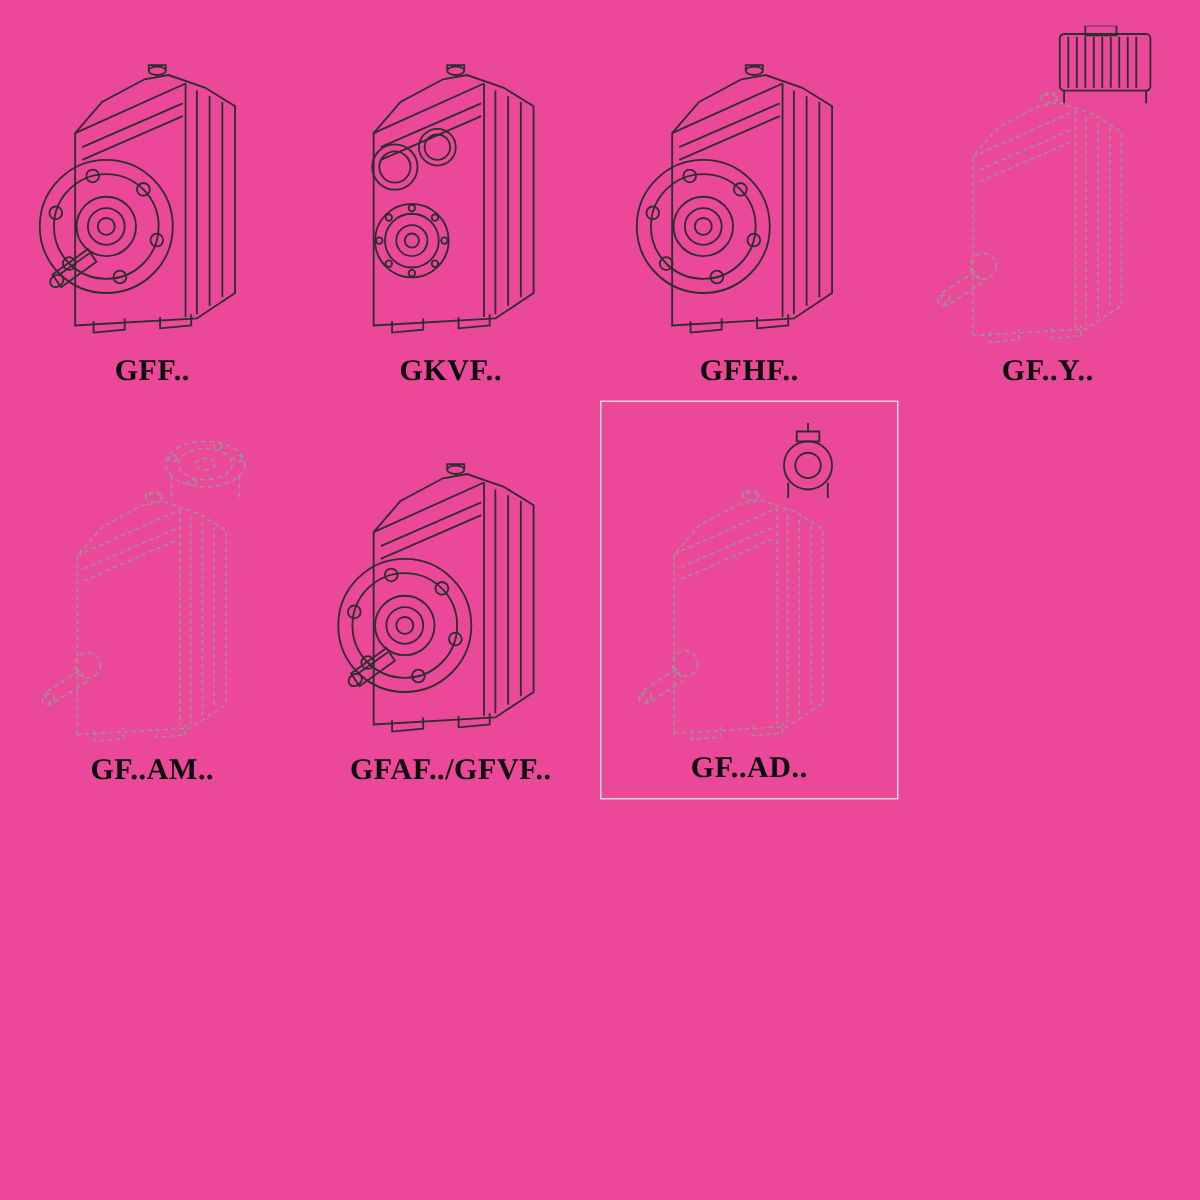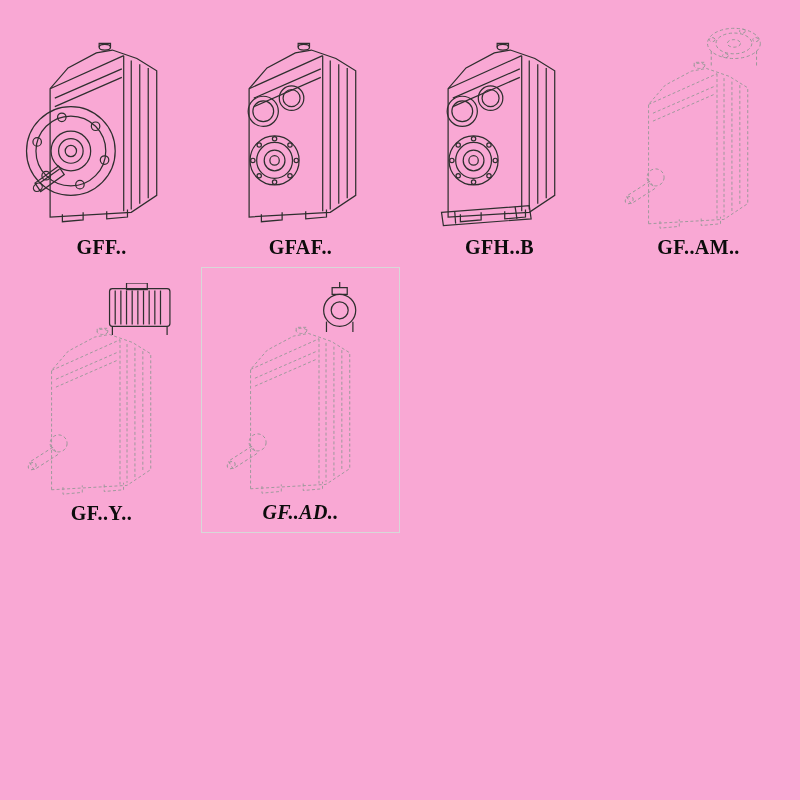--- a/index.html
+++ b/index.html
@@ -7,30 +7,30 @@
     width: 800px; height: 800px; overflow: hidden;
     font-family: "Liberation Serif", "DejaVu Serif", serif;
   }
   .catalog {
     width: 800px; height: 800px;
     display: grid;
     grid-template-columns: repeat(4, 1fr);
     grid-template-rows: repeat(3, 1fr);
     box-sizing: border-box;
     padding: 2px;
-    background: #f9a8d4;
+    background: #ec4899;
   }
   .cell {
     margin: 0;
     display: flex; flex-direction: column;
     align-items: center; justify-content: flex-end;
     box-sizing: border-box;
     padding: 2px 0 8px 0;
   }
-  .cell.framed { border: 1px solid #d8d8d8; font-style: italic; }
+  .cell.framed { border: 1px solid #d8d8d8; }
   .drawing { width: 170px; height: 217px; flex: 0 0 auto; display: block; }
   .label {
     font-weight: bold;
     font-size: 20px;
     color: #0c0c0c;
     letter-spacing: 0.4px;
     white-space: nowrap;
     margin-top: 2px;
     text-align: center;
   }
@@ -209,39 +209,45 @@
     <figure class="cell">
     <svg class="drawing" viewBox="0 0 180 230" aria-hidden="true">
         <use href="#v-flange-shaft"></use>
       </svg>
     <figcaption class="label">GFF..</figcaption>
   </figure>
     <figure class="cell">
     <svg class="drawing" viewBox="0 0 180 230" aria-hidden="true">
         <use href="#v-bores"></use>
       </svg>
-    <figcaption class="label">GFAF..</figcaption>
-  </figure>
-    <figure class="cell">
-    <svg class="drawing" viewBox="0 0 180 230" aria-hidden="true">
-        <use href="#v-bores-base"></use>
-      </svg>
-    <figcaption class="label">GFH..B</figcaption>
+    <figcaption class="label">GKVF..</figcaption>
+  </figure>
+    <figure class="cell">
+    <svg class="drawing" viewBox="0 0 180 230" aria-hidden="true">
+        <use href="#v-flange"></use>
+      </svg>
+    <figcaption class="label">GFHF..</figcaption>
+  </figure>
+    <figure class="cell">
+    <svg class="drawing" viewBox="0 0 180 230" aria-hidden="true">
+        <use href="#v-dash-motor"></use>
+      </svg>
+    <figcaption class="label">GF..Y..</figcaption>
   </figure>
     <figure class="cell">
     <svg class="drawing" viewBox="0 0 180 230" aria-hidden="true">
         <use href="#v-dash-flange"></use>
       </svg>
     <figcaption class="label">GF..AM..</figcaption>
   </figure>
     <figure class="cell">
     <svg class="drawing" viewBox="0 0 180 230" aria-hidden="true">
-        <use href="#v-dash-motor"></use>
-      </svg>
-    <figcaption class="label">GF..Y..</figcaption>
+        <use href="#v-flange-shaft"></use>
+      </svg>
+    <figcaption class="label">GFAF../GFVF..</figcaption>
   </figure>
     <figure class="cell framed">
     <svg class="drawing" viewBox="0 0 180 230" aria-hidden="true">
         <use href="#v-dash-adapter"></use>
       </svg>
     <figcaption class="label">GF..AD..</figcaption>
   </figure>
   </div>
 
 </body></html>

